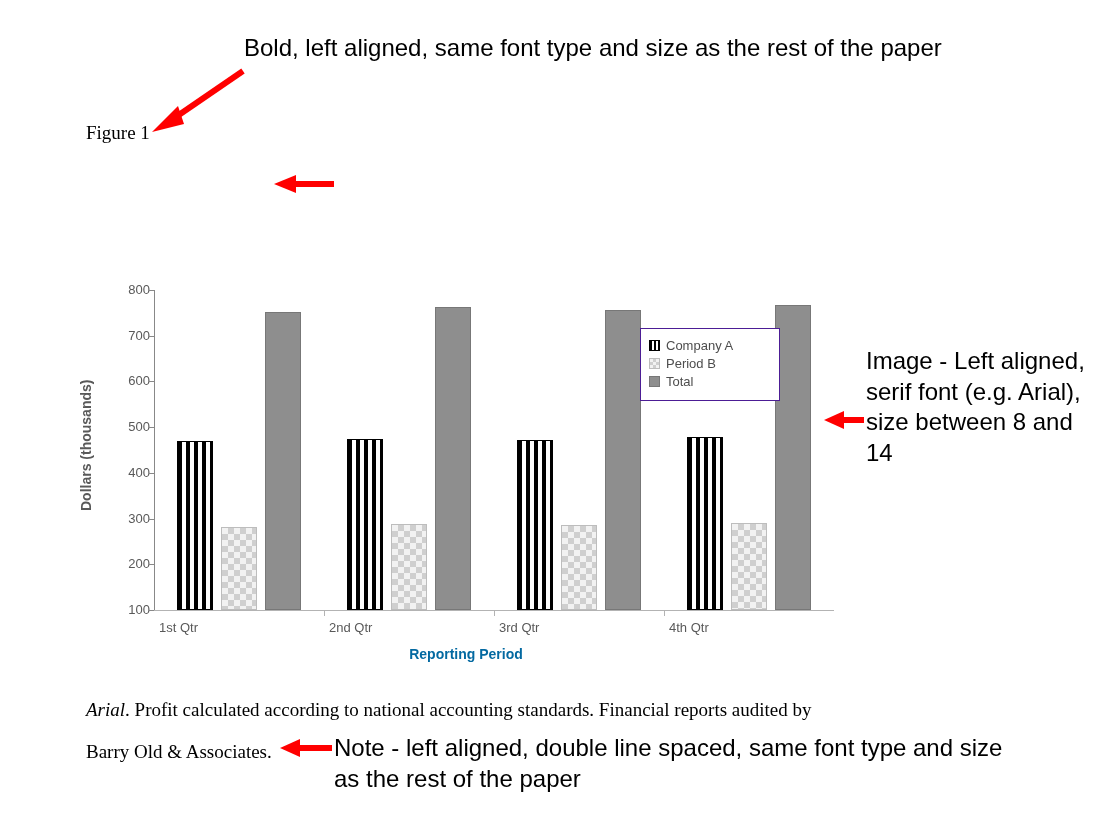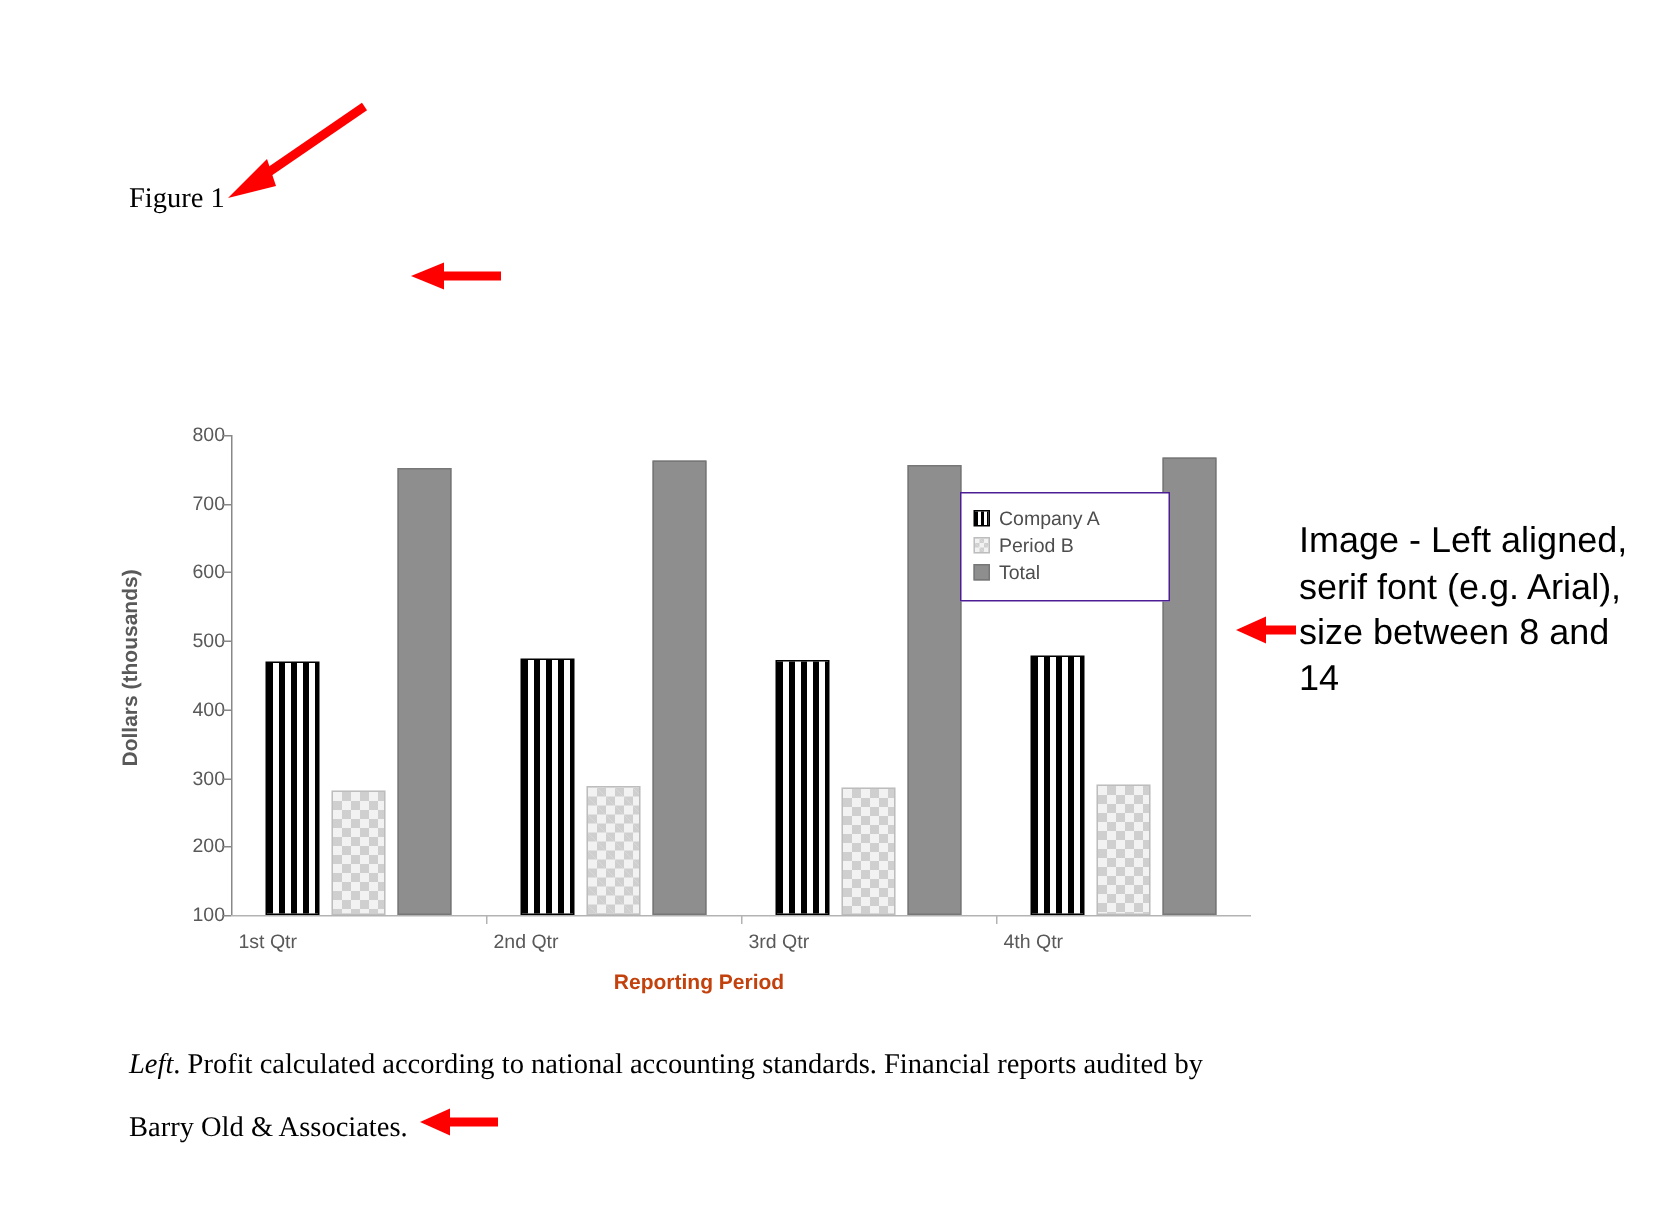--- a/index.html
+++ b/index.html
@@ -142,21 +142,21 @@
     height: 320px;
     background: #888;
   }
   .xlabel {
     position: absolute;
     left: 0; right: 0;
     top: 370px;
     text-align: center;
     font-size: 14px;
     font-weight: bold;
-    color: #c2410c;
+    color: #0369a1;
   }
   .ylabel {
     position: absolute;
     left: -8px;
     top: 95px;
     font-size: 14px;
     font-weight: bold;
     color: #595959;
     transform: rotate(-90deg);
     transform-origin: left top;
@@ -198,24 +198,26 @@
 </style>
 </head>
 <body>
 
 <div class="page">
 
   <div class="fig-label">Figure 1</div>
 
 
   <div class="fig-note">
-    <span class="note-word">Left</span><span>. Profit calculated according to national accounting standards. Financial reports audited by Barry Old &amp; Associates.</span>
-  </div>
-
+    <span class="note-word">Arial</span><span>. Profit calculated according to national accounting standards. Financial reports audited by Barry Old &amp; Associates.</span>
+  </div>
+
+  <div class="anno anno1">Bold, left aligned, same font type and size as the rest of the paper</div>
   <div class="anno anno3">Image - Left aligned, serif font (e.g. Arial), size between 8 and 14</div>
+  <div class="anno anno4">Note - left aligned, double line spaced, same font type and size as the rest of the paper</div>
 
   <div class="arrow" style="left:148px; top:66px;">
     <svg width="100" height="70" viewBox="0 0 100 70">
       <line x1="95" y1="5" x2="22" y2="55" stroke="#ff0000" stroke-width="6"></line>
       <polygon points="4,66 30,40 36,58" fill="#ff0000"></polygon>
     </svg>
   </div>
   <div class="arrow" style="left:272px; top:172px;">
     <svg width="64" height="24" viewBox="0 0 64 24">
       <line x1="62" y1="12" x2="18" y2="12" stroke="#ff0000" stroke-width="6"></line>

